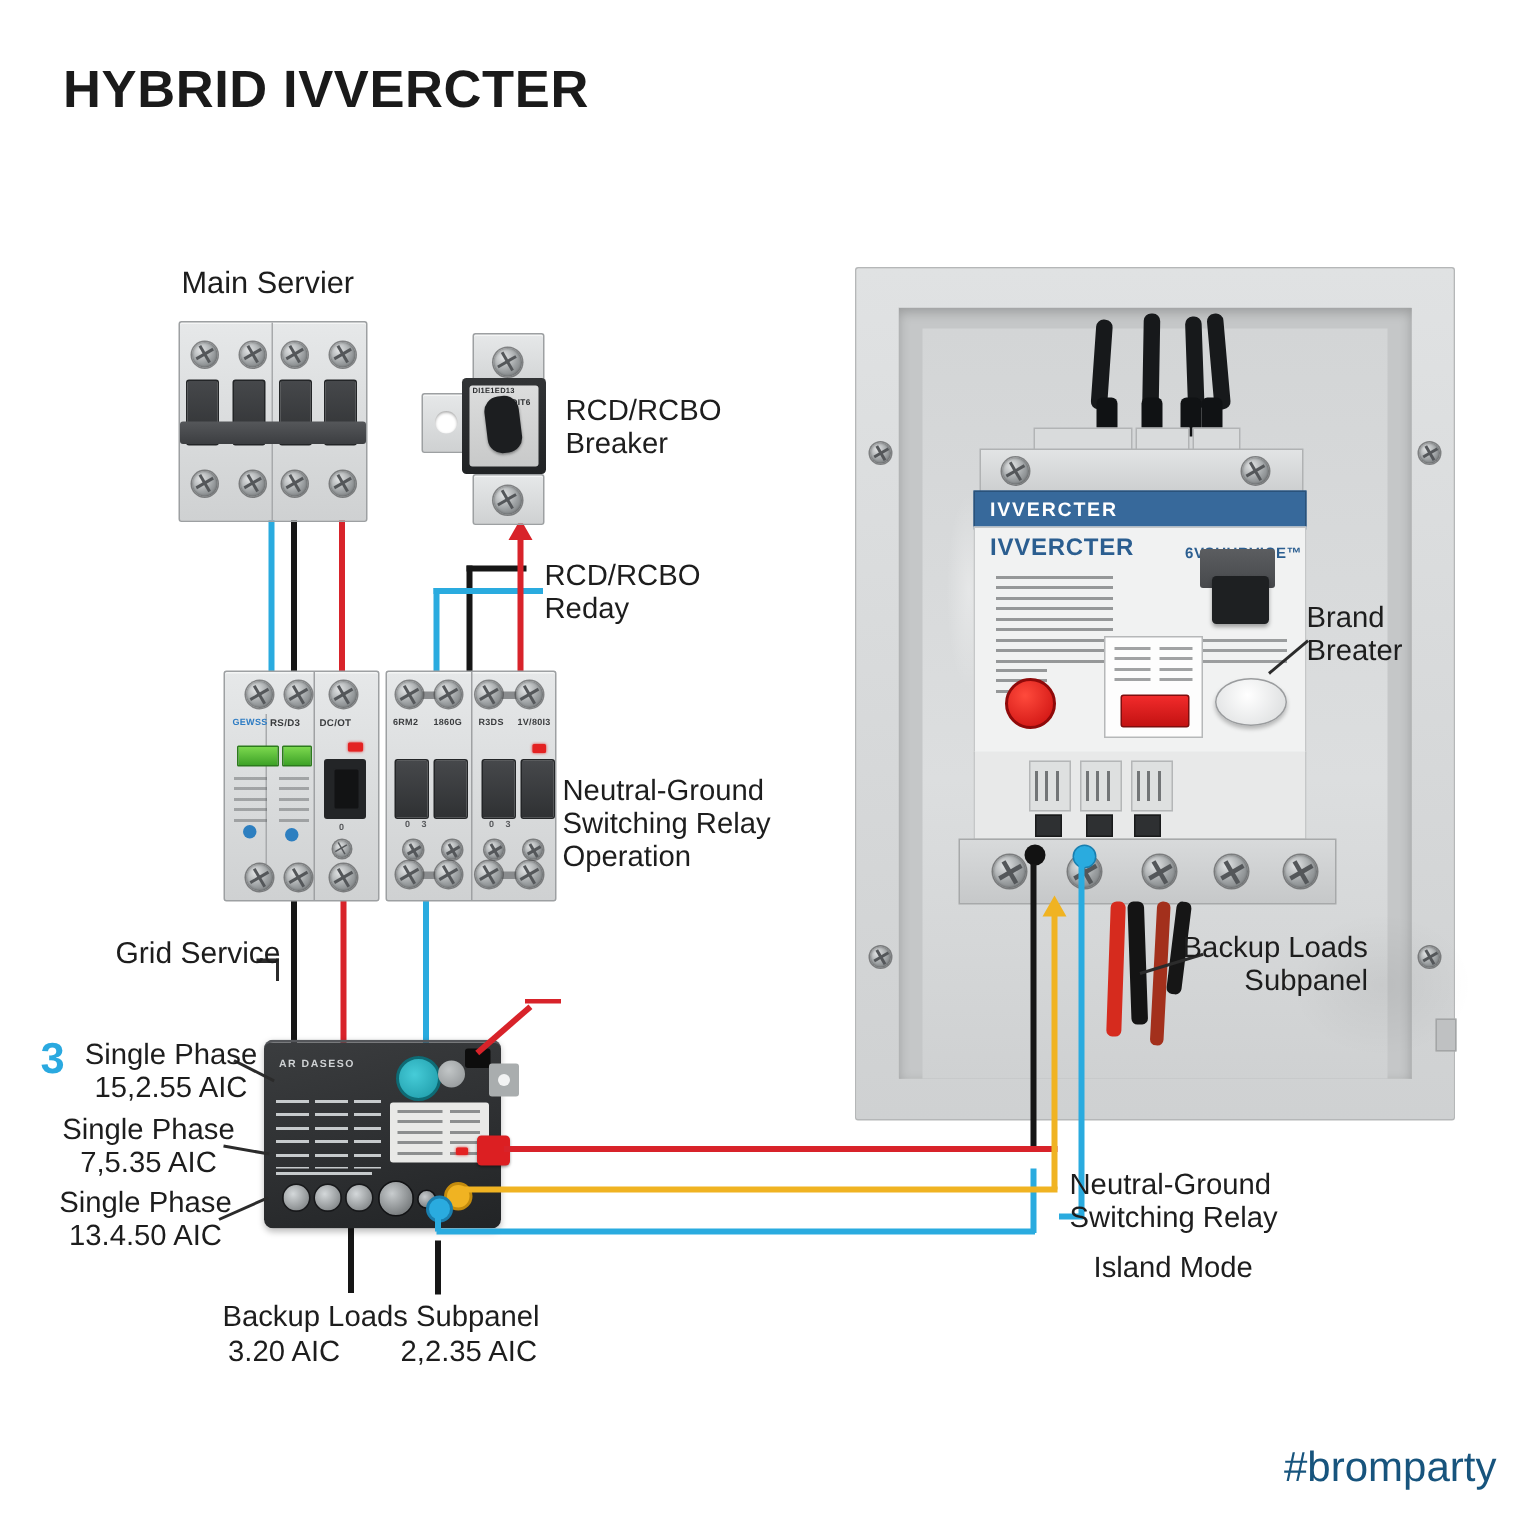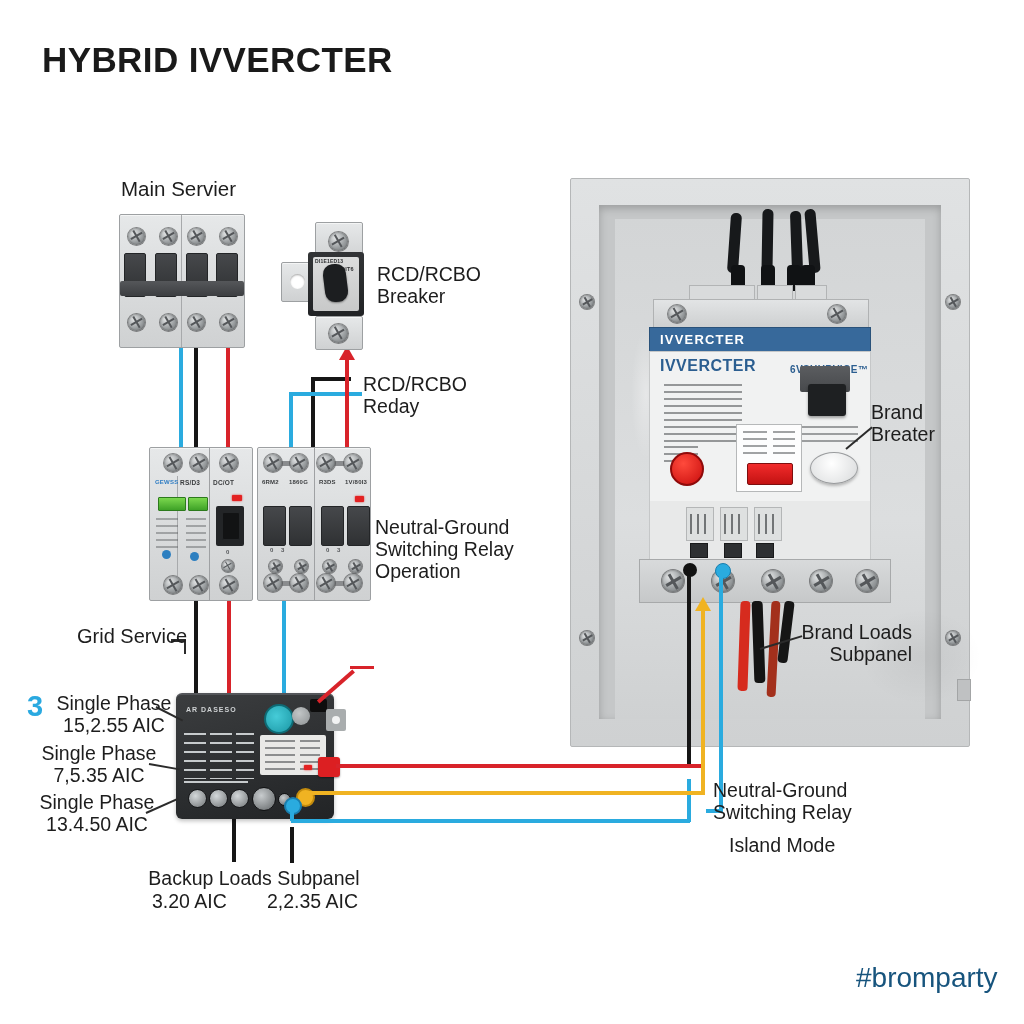--- a/index.html
+++ b/index.html
@@ -285,20 +285,20 @@
 15,2.55 AIC</div>
   <div class="label" style="left:34px;top:742px;width:130px;text-align:center;">Single Phase
 7,5.35 AIC</div>
   <div class="label" style="left:30px;top:791px;width:134px;text-align:center;">Single Phase
 13.4.50 AIC</div>
   <div class="label" style="left:120px;top:867px;width:268px;text-align:center;">Backup Loads Subpanel</div>
   <div class="label" style="left:152px;top:890px;">3.20 AIC</div>
   <div class="label" style="left:267px;top:890px;">2,2.35 AIC</div>
   <div class="label" style="left:871px;top:401px;">Brand
 Breater</div>
-  <div class="label" style="left:788px;top:621px;width:124px;text-align:right;">Brand Loads
+  <div class="label" style="left:788px;top:621px;width:124px;text-align:right;">Backup Loads
 Subpanel</div>
   <div class="label" style="left:713px;top:779px;">Neutral-Ground
 Switching Relay</div>
   <div class="label" style="left:729px;top:834px;">Island Mode</div>
   <div class="label" style="left:856px;top:962px;font-size:28px;color:#17547d;font-weight:500;text-align:center;">#bromparty</div>
 
 </div>
 
 </body></html>

